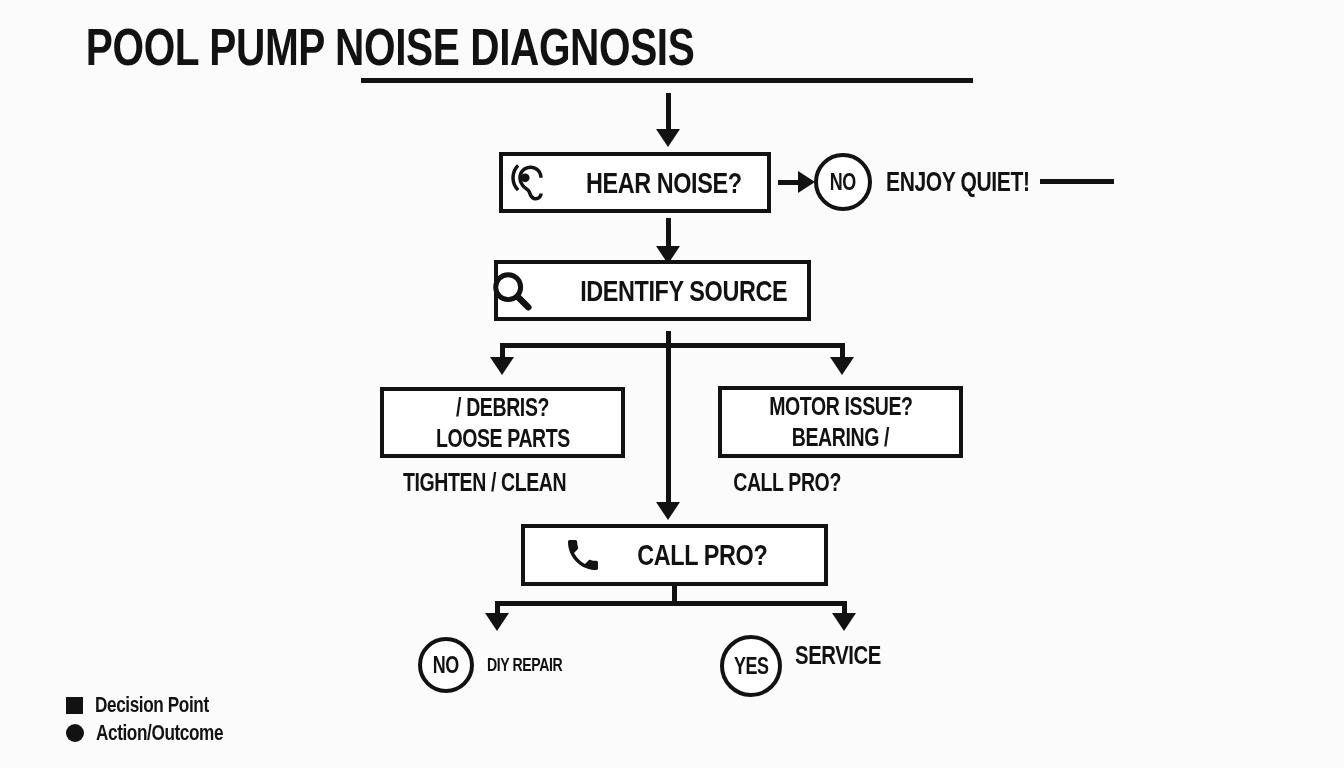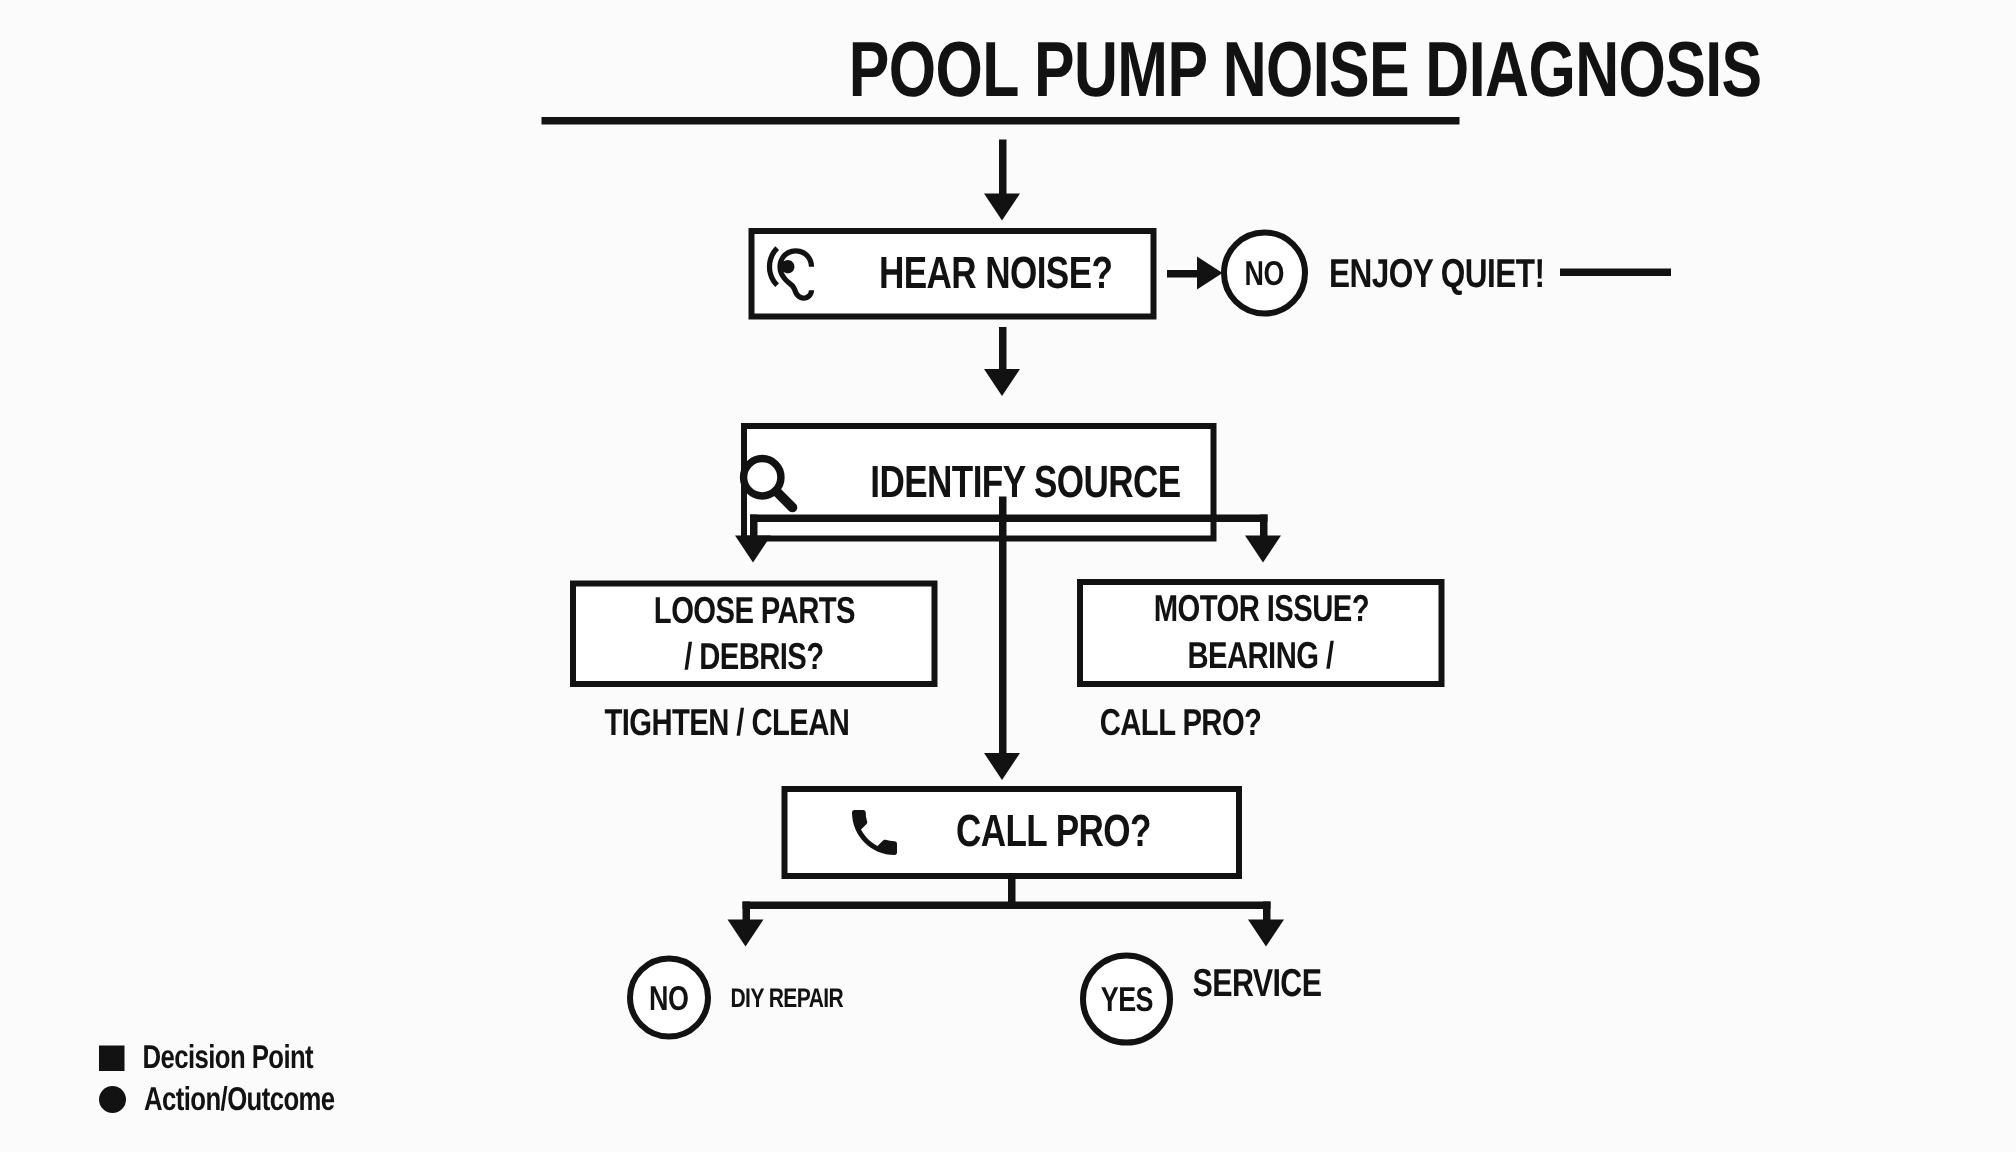--- a/index.html
+++ b/index.html
@@ -52,21 +52,21 @@
     background: #ffffff;
     display: flex;
     align-items: center;
     justify-content: center;
     box-sizing: border-box;
   }
   .title-wrap {
     position: absolute;
     left: 0; top: 16px;
     width: 1260px;
-    text-align: right;
+    text-align: left;
     font-size: 52px;
     line-height: 62px;
   }
   .boxtext { font-size: 30px; }
   .ln { text-align: center; line-height: 31px; font-size: 25px; }
   .badge { font-size: 23px; }
   .sidetext { font-size: 27px; line-height: 30px; }
   .outcome {
     position: absolute;
     text-align: left;
@@ -113,42 +113,42 @@
     <span class="cond badge">NO</span>
   </div>
   <div class="abs sidetext" style="left:886px; top:167px;">
     <span class="cond o-left">ENJOY QUIET!</span>
   </div>
   <div class="hline" style="left:1040px; top:179px; width:74px; height:5px;"></div>
 
   <div class="vline" style="left:666px; top:218px; width:5px; height:30px;"></div>
   <div class="arrow-down" style="left:656px; top:246px;"></div>
 
-  <div class="dbox" style="left:494px; top:282px; width:317px; height:79px;">
+  <div class="dbox" style="left:494px; top:260px; width:317px; height:61px;">
     <span class="icon">
       <svg width="46" height="46" viewBox="0 0 24 24">
         <circle cx="10" cy="10" r="6.5" fill="none" stroke="#121212" stroke-width="2.6"></circle>
         <line x1="15" y1="15" x2="20.5" y2="20.5" stroke="#121212" stroke-width="3.4" stroke-linecap="round"></line>
       </svg>
     </span>
     <span class="cond boxtext">IDENTIFY SOURCE</span>
   </div>
 
   <div class="vline" style="left:666px; top:331px; width:5px; height:173px;"></div>
   <div class="arrow-down" style="left:656px; top:502px;"></div>
   <div class="hline" style="left:500px; top:343px; width:345px; height:5px;"></div>
   <div class="vline" style="left:500px; top:343px; width:5px; height:15px;"></div>
   <div class="arrow-down" style="left:490px; top:357px;"></div>
   <div class="vline" style="left:840px; top:343px; width:5px; height:15px;"></div>
   <div class="arrow-down" style="left:830px; top:357px;"></div>
 
   <div class="dbox" style="left:380px; top:387px; width:245px; height:71px;">
     <div>
+      <div class="ln"><span class="cond">/ DEBRIS?</span></div>
       <div class="ln"><span class="cond">LOOSE PARTS</span></div>
-      <div class="ln"><span class="cond">/ DEBRIS?</span></div>
     </div>
   </div>
   <div class="outcome" style="left:380px; top:468px; width:245px;">
     <span class="cond">TIGHTEN / CLEAN</span>
   </div>
 
   <div class="dbox" style="left:718px; top:386px; width:245px; height:72px;">
     <div>
       <div class="ln"><span class="cond">MOTOR ISSUE?</span></div>
       <div class="ln"><span class="cond">BEARING /</span></div>

